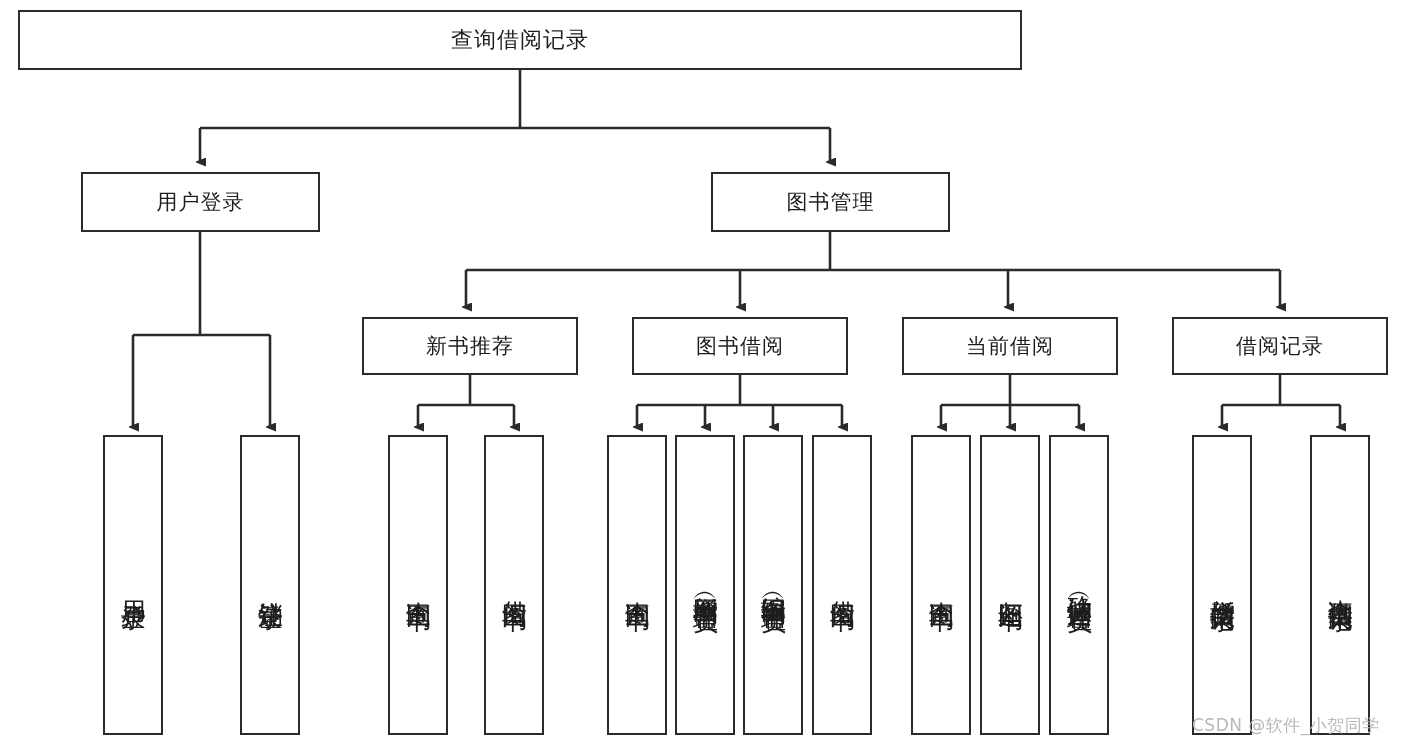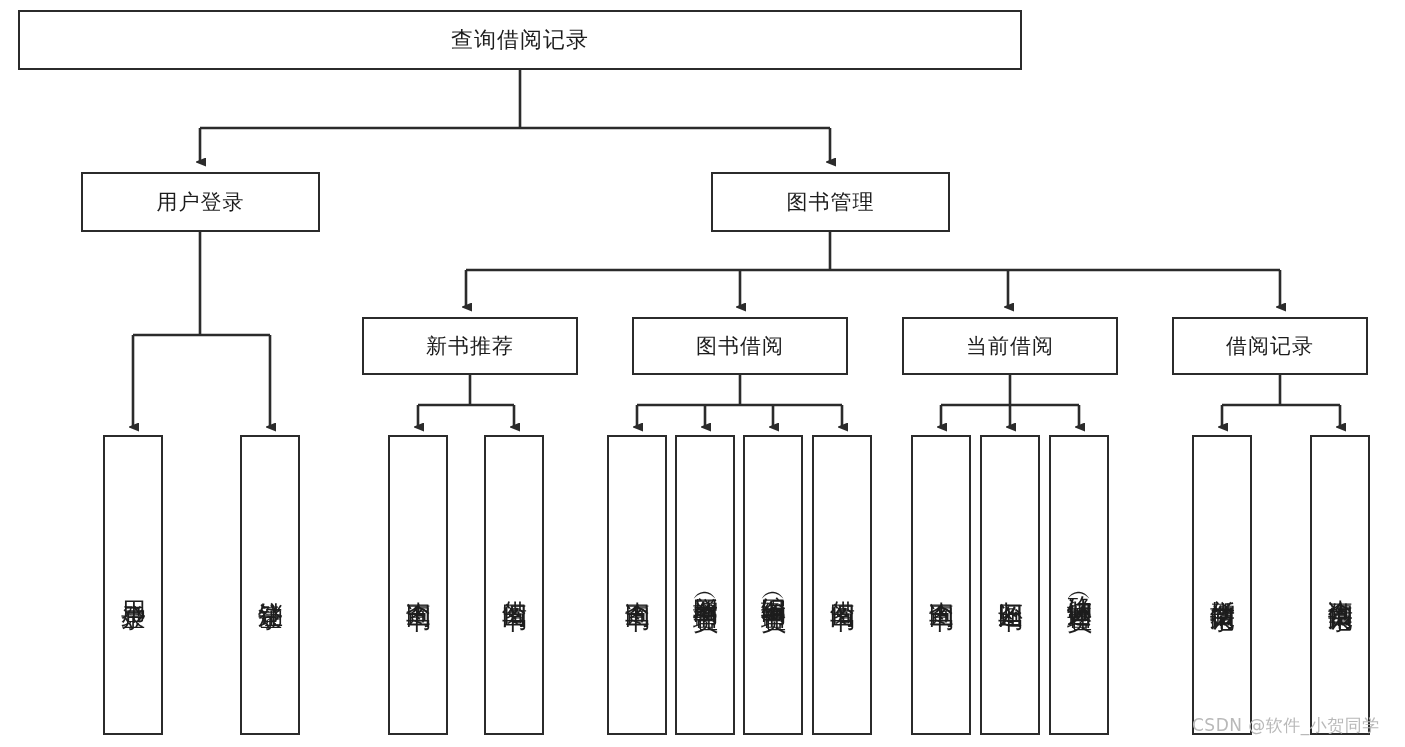--- a/index.html
+++ b/index.html
@@ -130,21 +130,21 @@
 
   <div class="node" style="left:711px; top:172px; width:239px; height:60px;">
     <span class="lbl">图书管理</span>
   </div>
   <div class="node" style="left:632px; top:317px; width:216px; height:58px;">
     <span class="lbl">图书借阅</span>
   </div>
   <div class="node" style="left:902px; top:317px; width:216px; height:58px;align-items:center;">
     <span class="lbl">当前借阅</span>
   </div>
-  <div class="node" style="left:1172px; top:317px; width:196px; height:58px;">
+  <div class="node" style="left:1172px; top:317px; width:216px; height:58px;">
     <span class="lbl">借阅记录</span>
   </div>
 
   <div class="node leaf" style="left:103px; top:435px; width:60px; height:300px;">
     <span class="lbl">用户登录</span>
   </div>
   <div class="node leaf" style="left:240px; top:435px; width:60px; height:300px;">
     <span class="lbl">注销登录</span>
   </div>
 

